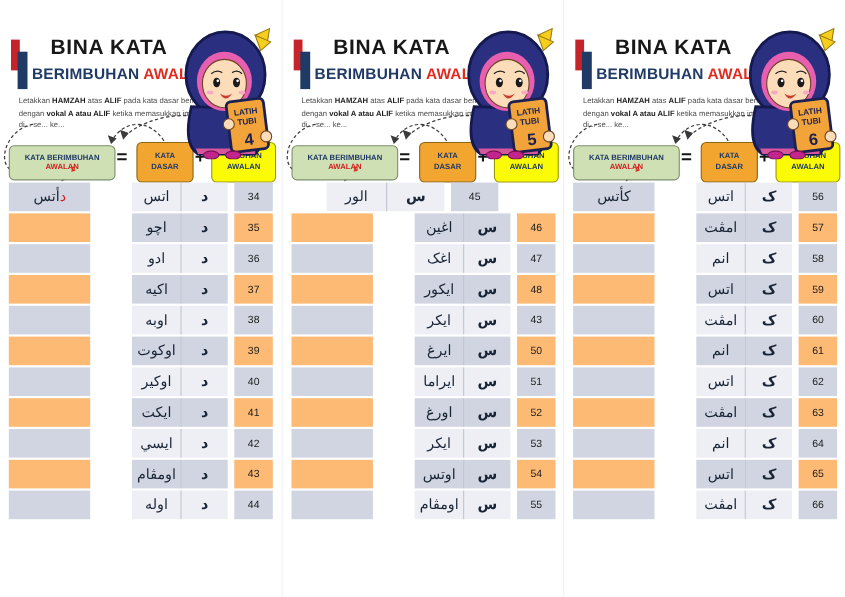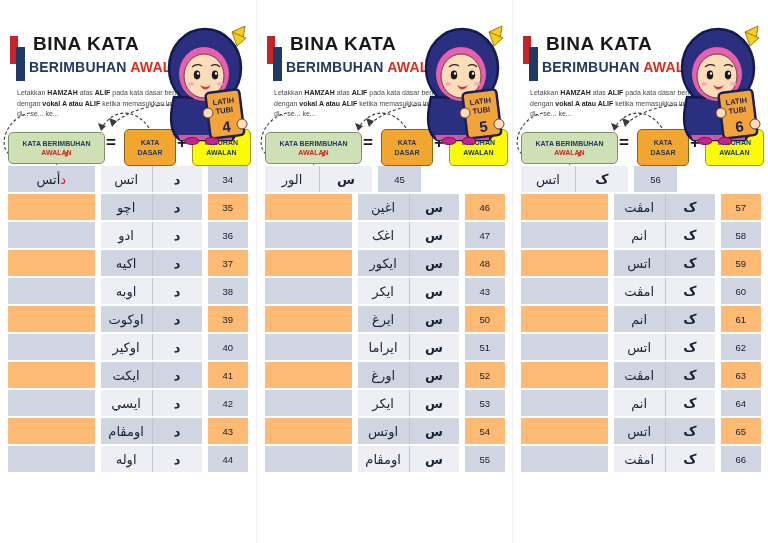--- a/index.html
+++ b/index.html
@@ -6,21 +6,21 @@
   body{width:768px;height:543px;position:relative;overflow:hidden;
        font-family:"Liberation Sans",sans-serif;}
   .panel{position:absolute;top:0;width:256px;height:543px;background:#fff;}
   #p0{left:0;} #p1{left:256px;border-left:1px solid #f0f1f4;} #p2{left:512px;border-left:1px solid #f0f1f4;}
 
   
   .emblem{position:absolute;left:10px;top:36px;width:18px;height:48px;}
   .embl-red{position:absolute;left:0;top:0;width:8px;height:28px;background:#c5242b;}
   .embl-navy{position:absolute;left:6px;top:11px;width:9px;height:34px;background:#203a66;}
 
-  .title1{position:absolute;left:33px;top:33px;font-size:19px;font-weight:700;
+  .title1{position:absolute;left:46px;top:33px;font-size:19px;font-weight:700;
           color:#181818;letter-spacing:.6px;white-space:nowrap;}
   .title2{position:absolute;left:29px;top:59px;font-size:14px;font-weight:700;
           letter-spacing:.2px;white-space:nowrap;}
   .t-navy{color:#203a66;} .t-red{color:#e02b20;}
 
   .instr{position:absolute;left:17px;top:88px;width:182px;font-size:7px;
          line-height:1.5;color:#4a4a4a;}
   .instr b{color:#1e1e1e;}
 
   
@@ -36,21 +36,21 @@
 
   .arrows{position:absolute;left:0;top:95px;width:256px;height:72px;pointer-events:none;}
   .hamzah{position:absolute;left:64px;top:148px;color:#e02b20;font-size:10px;font-weight:700;
           font-family:"DejaVu Sans",sans-serif;}
 
   
   .table{position:absolute;left:8px;top:166px;width:240px;}
   .trow{display:flex;height:26px;margin-bottom:2px;}
   .cell{display:flex;align-items:center;justify-content:center;box-sizing:border-box;}
   .answer{width:92px;margin-right:6px;direction:rtl;}
-  .dasar{width:54px;}
+  .dasar{width:54px;margin-left:32px;}
   .imb{width:53px;margin-right:6px;border-left:1px solid #bfc5d2;
        color:#c2352c;font-weight:600;}
   .num{width:43px;font-size:9.5px;color:#1d1d1d;}
   .jawi{font-family:"DejaVu Sans",sans-serif;font-size:13px;color:#182436;direction:rtl;}
   .answer span{font-family:"DejaVu Sans",sans-serif;font-size:13px;color:#182436;}
   .answer .red{color:#d02321;}
   .trow.even .ca{background:#d0d5e1;} .trow.even .cb{background:#edeff5;}
   .trow.odd  .ca{background:#fdba74;} .trow.odd  .cb{background:#d0d5e1;}
 
   .char{position:absolute;left:162px;top:23px;}
@@ -446,20 +446,24 @@
       <text class="sign-txt" x="63" y="109" font-size="15" text-anchor="middle">6</text>
     </g>
     <circle cx="46" cy="90" r="5" fill="#fddcba" stroke="#6b4423"></circle>
     <circle cx="80" cy="101" r="5" fill="#fddcba" stroke="#6b4423"></circle>
     <ellipse cx="30" cy="118" rx="7" ry="3.6" fill="#c2258c" stroke="#7a1157"></ellipse>
     <ellipse cx="50" cy="118" rx="7" ry="3.6" fill="#c2258c" stroke="#7a1157"></ellipse>
   </svg>
 
   <div class="table">
       <div class="trow even">
+        <div class="cell ca answer">
+          <span class="red"></span>
+          <span>کأتس</span>
+        </div>
         <div class="cell cb dasar jawi">اتس</div>
         <div class="cell cb imb jawi">ک</div>
         <div class="cell ca num">56</div>
       </div>
       <div class="trow odd">
         <div class="cell ca answer">
           <span class="red"></span>
           <span></span>
         </div>
         <div class="cell cb dasar jawi">امڤت</div>

